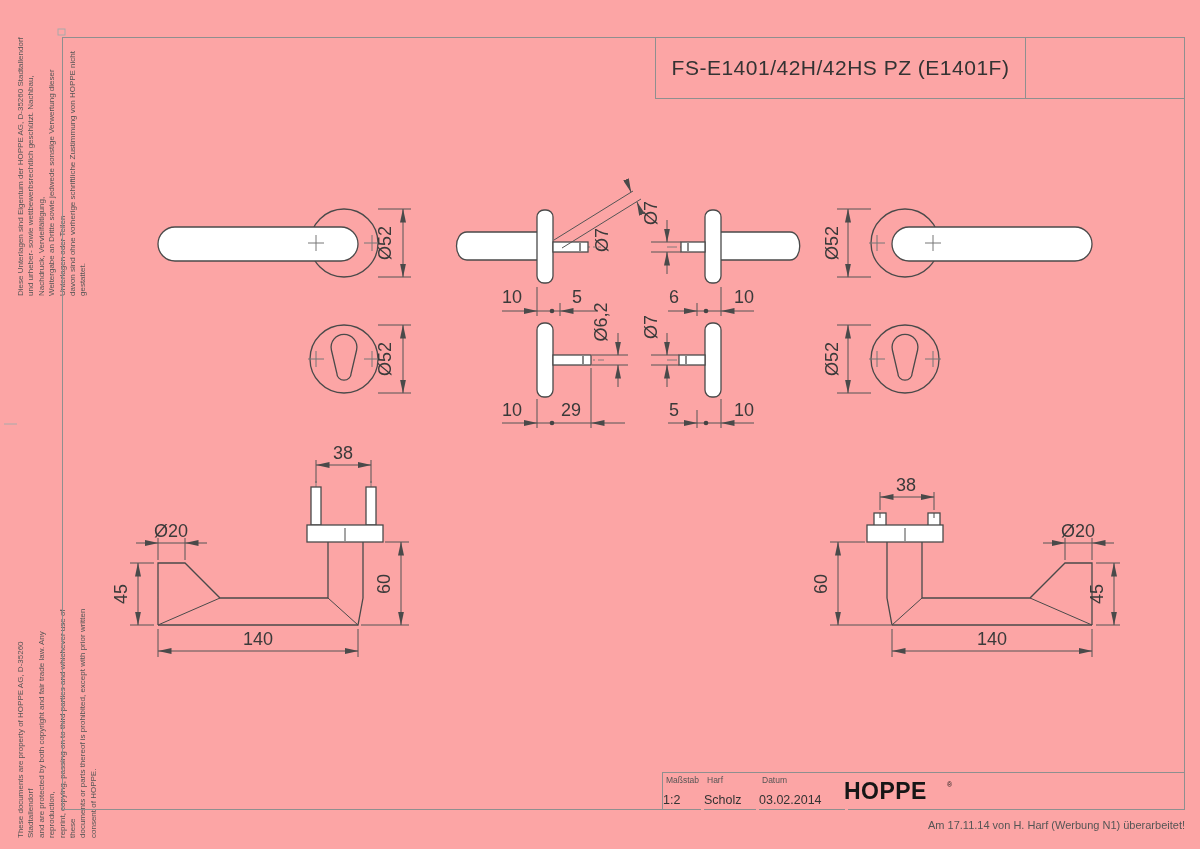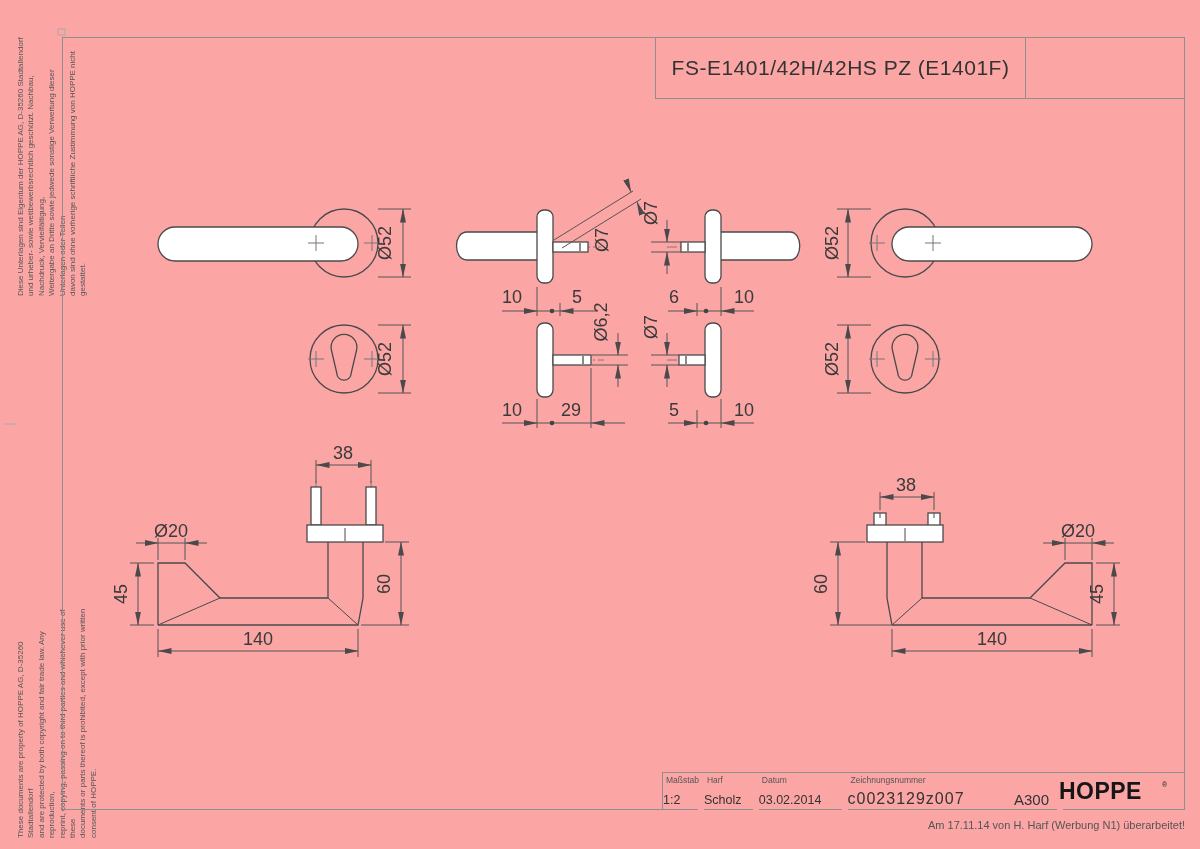--- a/index.html
+++ b/index.html
@@ -8,21 +8,21 @@
   .frame{position:absolute;left:62px;top:37px;width:1123px;height:773px;
          border:1px solid #8f8f8f;box-sizing:border-box;}
   .top-title{position:absolute;left:655px;top:37px;width:371px;height:62px;box-sizing:border-box;
              border-left:1px solid #8f8f8f;border-right:1px solid #8f8f8f;border-bottom:1px solid #8f8f8f;
              display:flex;align-items:center;justify-content:center;
              font-size:21px;color:#333;letter-spacing:.5px;}
   .top-ext{position:absolute;left:1026px;top:37px;width:159px;height:62px;box-sizing:border-box;
            border-bottom:1px solid #8f8f8f;}
   .tblock{position:absolute;left:662px;top:772px;width:523px;height:38px;box-sizing:border-box;
           border-top:1px solid #8f8f8f;border-left:1px solid #8f8f8f;display:flex;}
-  .cell{position:relative;box-sizing:border-box;border-right:6px solid #fca5a5;height:100%;}
+  .cell{position:relative;box-sizing:border-box;border-right:3px solid #fca5a5;height:100%;}
   .cell:last-child{border-right:none;}
   .cell .hdr{position:absolute;left:3px;top:2px;font-size:8.5px;color:#555;white-space:nowrap;}
   .cell .val{position:absolute;left:0;right:0;bottom:3px;text-align:left;font-size:12.5px;color:#333;}
   .cell .val.big{font-size:16px;letter-spacing:1px;bottom:2px;}
   .sheetcode{position:absolute;right:8px;bottom:2px;font-size:15px;color:#333;}
   .logo{display:flex;align-items:center;justify-content:center;height:100%;gap:21px;}
   .logo .word{font-weight:bold;font-size:23px;color:#161616;letter-spacing:.5px;}
   .logo .reg{font-size:7px;color:#161616;vertical-align:top;position:relative;top:-7px;left:-1px;}
   .sidenote{position:absolute;transform:rotate(-90deg);transform-origin:0 0;
             font-size:8px;line-height:1.3;color:#555;white-space:pre-line;}
@@ -307,25 +307,20 @@
       <div class="val">1:2</div>
     </div>
     <div class="cell" style="width:55px">
       <div class="hdr">Harf</div>
       <div class="val">Scholz</div>
     </div>
     <div class="cell" style="width:89px">
       <div class="hdr">Datum</div>
       <div class="val">03.02.2014</div>
     </div>
-    <div class="cell" style="width:216px">
-      <div class="hdr">Zeichnungsnummer</div>
-      <div class="val big" style="right:60px">c0023129z007</div>
-      <div class="sheetcode">A300</div>
-    </div>
     <div class="cell" style="width:122px">
       <div class="logo">
         <span class="word">HOPPE</span>
           <span class="reg">®</span>
         <svg width="26" height="24" viewBox="-13 -12 26 24">
           <path d="M-6.5 -10 L6.5 -10 L12.5 0 L6.5 10 L-6.5 10 L-12.5 0 Z" fill="none" stroke="#161616" stroke-width="2.4"></path>
           <path d="M-2.5 -4.5 A5.5 5.5 0 0 0 -2.5 4.5" fill="none" stroke="#161616" stroke-width="2.6"></path>
           <path d="M0.5 -4.2 L8 0 L0.5 4.2 Z" fill="#161616"></path>
         </svg>
       </div>

